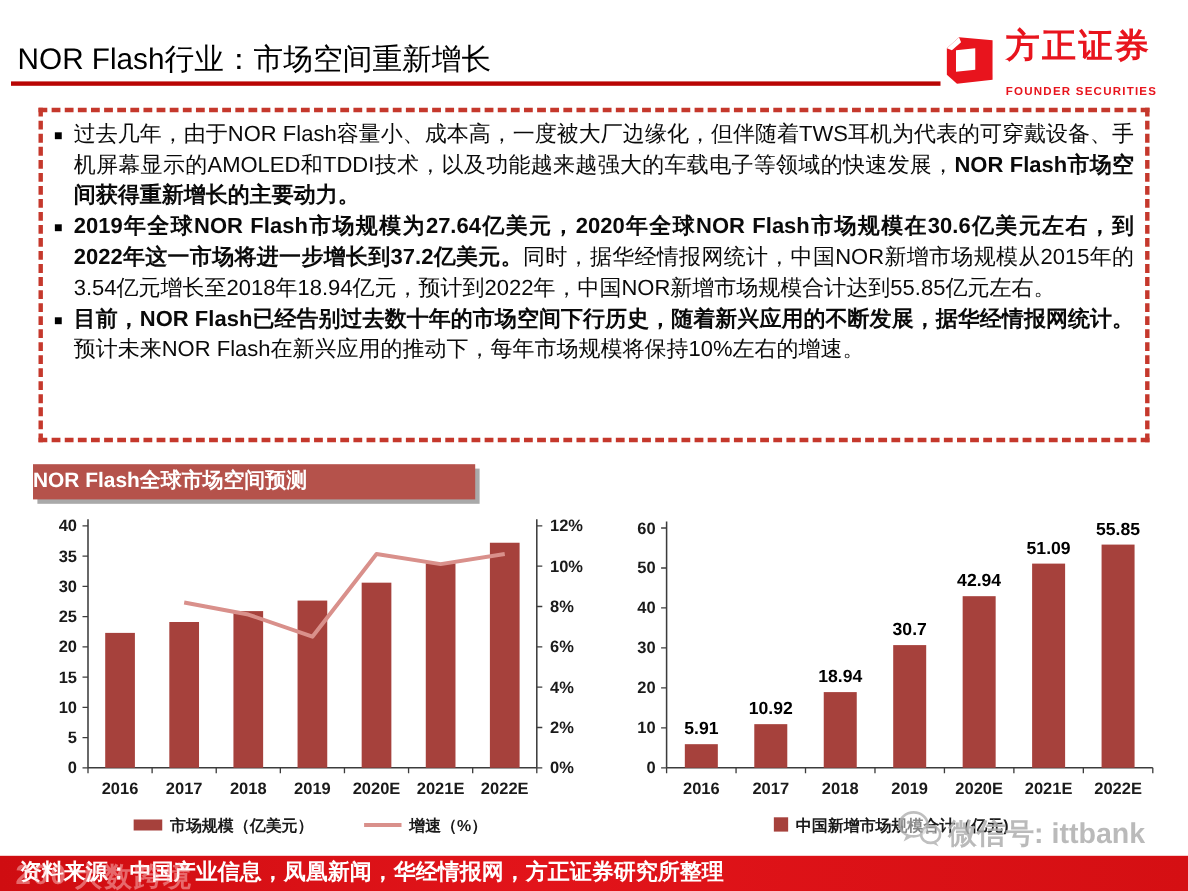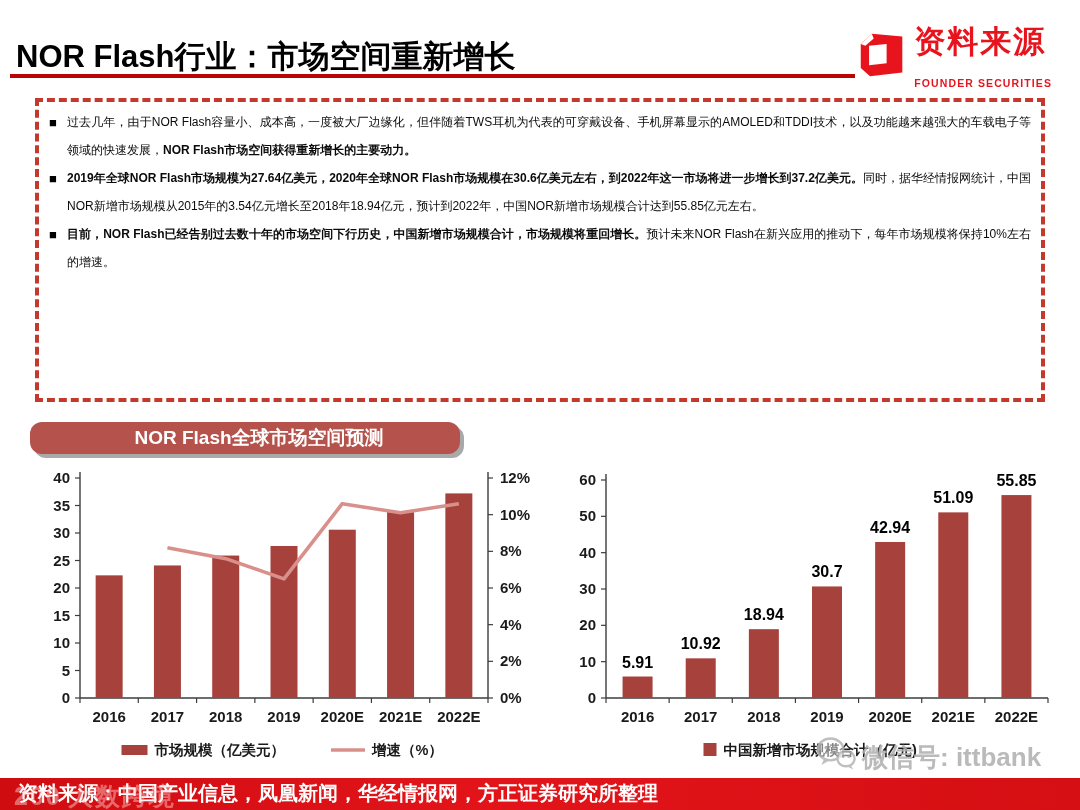--- a/index.html
+++ b/index.html
@@ -1,37 +1,37 @@
 <!DOCTYPE html>
 <html><head>
 <meta charset="utf-8">
 <style>
   html,body{margin:0;padding:0;background:#888;}
   .slide{position:relative;width:1080px;height:810px;background:#ffffff;overflow:hidden;
          font-family:"Liberation Sans",sans-serif;}
   
-  .page-title{position:absolute;left:16px;top:36px;font-size:31px;font-weight:bold;color:#000;}
+  .page-title{position:absolute;left:16px;top:36px;font-size:27px;font-weight:normal;color:#000;}
   .title-rule{position:absolute;left:10px;top:74px;width:845px;height:4px;background:#b90504;}
   .logo{position:absolute;right:28px;top:26px;display:flex;align-items:center;gap:8px;}
   .logo-text{display:flex;flex-direction:column;line-height:1;}
   .logo-cn{font-size:31px;font-weight:bold;color:#e8141d;letter-spacing:2px;}
   .logo-en{font-size:10.5px;font-weight:bold;color:#e8141d;letter-spacing:1.1px;margin-top:21px;}
   
   .callout{position:absolute;left:35px;top:98px;width:1010px;height:304px;box-sizing:border-box;
            border:4px dashed #c5382c;background:#fff;padding:6px 10px 0 10px;}
   .bullet{display:flex;margin:0;}
   .bullet-marker{flex:0 0 18px;font-size:13px;color:#000;padding-top:7px;}
-  .bullet-text{flex:1;font-size:12px;line-height:28px;color:#0a0a0a;text-align:justify;}
+  .bullet-text{flex:1;font-size:20px;line-height:28px;color:#0a0a0a;text-align:justify;}
   .seg-normal{font-weight:normal;}
   .seg-bold{font-weight:bold;}
   .seg-bold-underline{font-weight:bold;text-decoration-thickness:2px;text-underline-offset:4px;}
   
-  .banner{position:absolute;top:422px;height:32px;border-radius:12px;background:#b5524b;
+  .banner{position:absolute;top:422px;height:32px;border-radius:0;background:#b5524b;
           box-shadow:4px 4px 0 #a9a9a9;color:#fff;font-size:19px;font-weight:bold;
-          text-align:center;line-height:32px;padding-left:28px;}
+          text-align:left;line-height:32px;}
   .banner-left{left:30px;width:402px;}
   .banner-right{left:556px;width:400px;}
   
   .chart{position:absolute;top:466px;}
   #chart-left{left:20px;}
   #chart-right{left:548px;}
   
   .footer-bar{position:absolute;left:0;top:778px;width:1080px;height:32px;
               background:linear-gradient(90deg,#cf0d11 0%,#e2141a 45%,#d50f13 100%);}
   .footer-text{position:absolute;left:18px;top:0;height:32px;line-height:31px;
@@ -51,37 +51,37 @@
   <div class="title-rule"></div>
   <div class="logo">
     <span>
       <svg width="48" height="52" viewBox="0 0 52 54">
         <polygon fill="#e8141d" points="15,4 48,7 48,46 13,50 3,41 3,15"></polygon>
         <polygon fill="#ffffff" points="12,17 31,15 31,36 12,38"></polygon>
         <polygon fill="#ffffff" points="3,15 15,4 17,9 8,17"></polygon>
       </svg>
     </span>
     <span class="logo-text">
-      <span class="logo-cn">资料来源</span>
+      <span class="logo-cn">方正证券</span>
       <span class="logo-en">FOUNDER SECURITIES</span>
     </span>
   </div>
 
   <div class="callout" id="callout-box">
       <div class="bullet">
         <span class="bullet-marker">■</span>
         <div class="bullet-text"><span class="seg-normal">过去几年，由于NOR Flash容量小、成本高，一度被大厂边缘化，但伴随着TWS耳机为代表的可穿戴设备、手机屏幕显示的AMOLED和TDDI技术，以及功能越来越强大的车载电子等领域的快速发展，</span><span class="seg-bold">NOR Flash市场空间获得重新增长的主要动力。</span></div>
       </div>
       <div class="bullet">
         <span class="bullet-marker">■</span>
         <div class="bullet-text"><span class="seg-bold-underline">2019年全球NOR Flash市场规模为27.64亿美元，2020年全球NOR Flash市场规模在30.6亿美元左右，到2022年这一市场将进一步增长到37.2亿美元。</span><span class="seg-normal">同时，据华经情报网统计，中国NOR新增市场规模从2015年的3.54亿元增长至2018年18.94亿元，预计到2022年，中国NOR新增市场规模合计达到55.85亿元左右。</span></div>
       </div>
       <div class="bullet">
         <span class="bullet-marker">■</span>
-        <div class="bullet-text"><span class="seg-bold">目前，NOR Flash已经告别过去数十年的市场空间下行历史，中国新增市场规模合计，市场规模将重回增长。</span><span class="seg-normal">预计未来NOR Flash在新兴应用的推动下，每年市场规模将保持10%左右的增速。</span></div>
+        <div class="bullet-text"><span class="seg-bold">目前，NOR Flash已经告别过去数十年的市场空间下行历史，随着新兴应用的不断发展，据华经情报网统计。</span><span class="seg-normal">预计未来NOR Flash在新兴应用的推动下，每年市场规模将保持10%左右的增速。</span></div>
       </div>
     </div>
 
   <div class="banner banner-left">NOR Flash全球市场空间预测</div>
 
   <div class="chart" id="chart-left"><svg width="520" height="300" viewBox="0 0 520 300">
         <text x="50" y="237" text-anchor="end" font-size="15" font-weight="bold" fill="#1a1a1a" font-family="&quot;Liberation Sans&quot;,sans-serif">0</text>
         <line x1="55" y1="232" x2="60" y2="232" stroke="#3c3c3c" stroke-width="1.2"></line>
         <text x="50" y="209.5" text-anchor="end" font-size="15" font-weight="bold" fill="#1a1a1a" font-family="&quot;Liberation Sans&quot;,sans-serif">5</text>
         <line x1="55" y1="204.5" x2="60" y2="204.5" stroke="#3c3c3c" stroke-width="1.2"></line>

